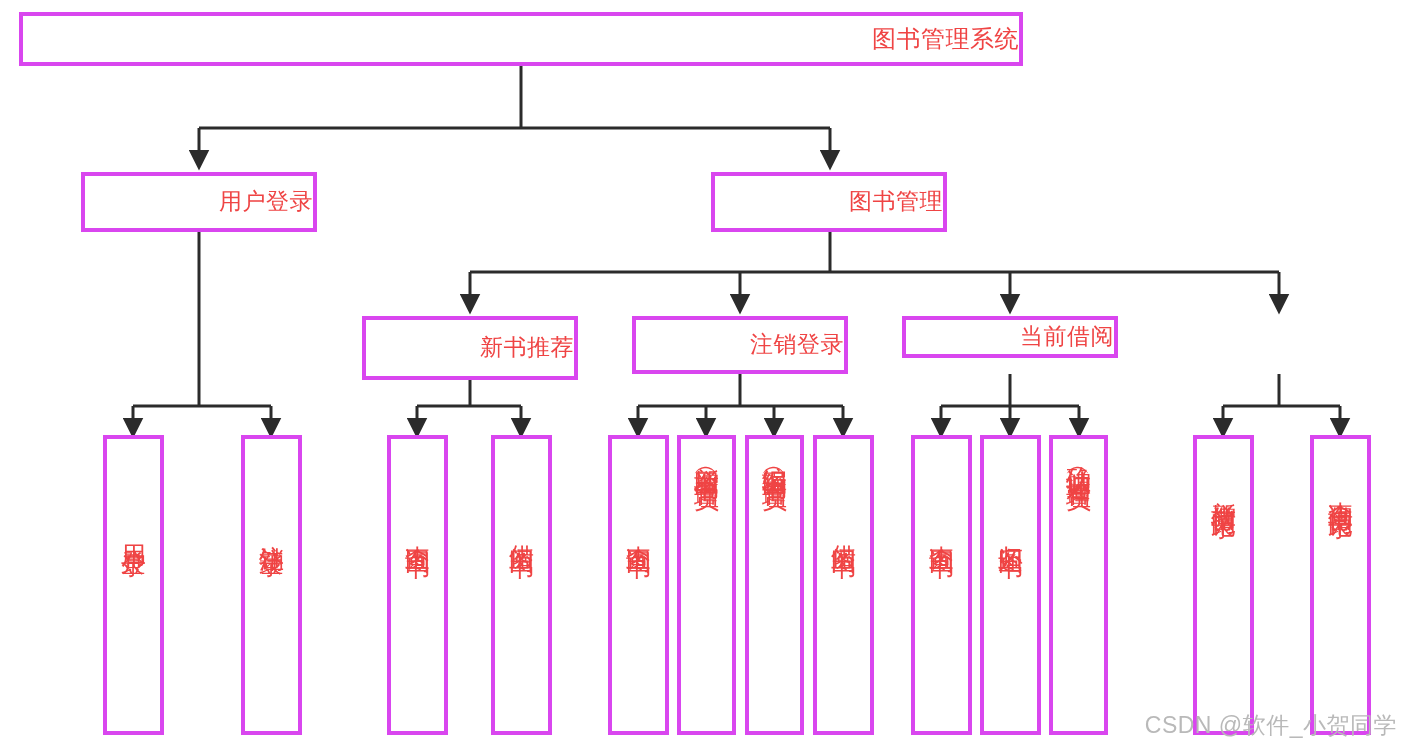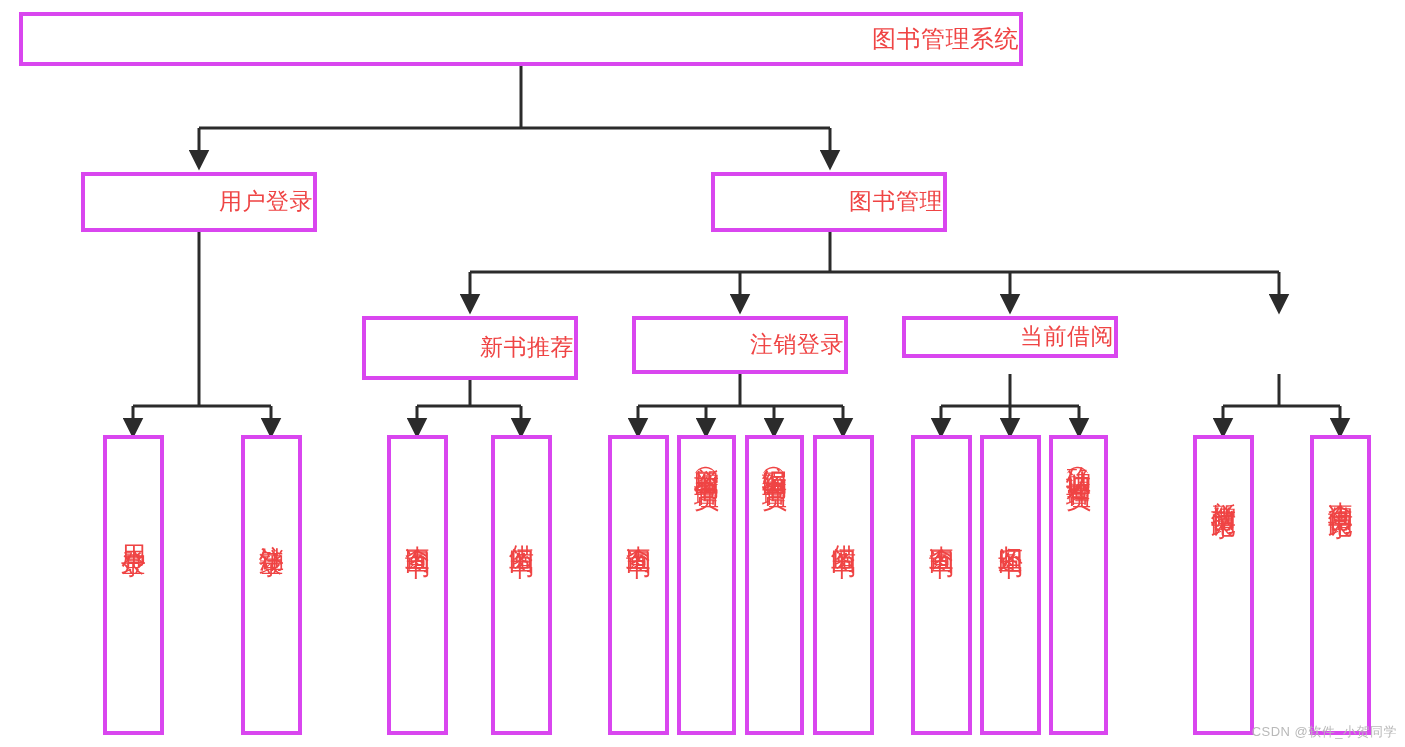--- a/index.html
+++ b/index.html
@@ -59,21 +59,21 @@
     line-height: 1;
     margin: 0 auto;
   }
   #title-node .node-label {
     font-size: 24px;
   }
   .watermark {
     position: absolute;
     right: 8px;
     bottom: 6px;
-    font-size: 13px;
+    font-size: 23px;
     color: #b9b9b9;
     white-space: nowrap;
     letter-spacing: 0.5px;
   }
 </style>
 </head>
 <body>
 
 <div id="canvas">
 

